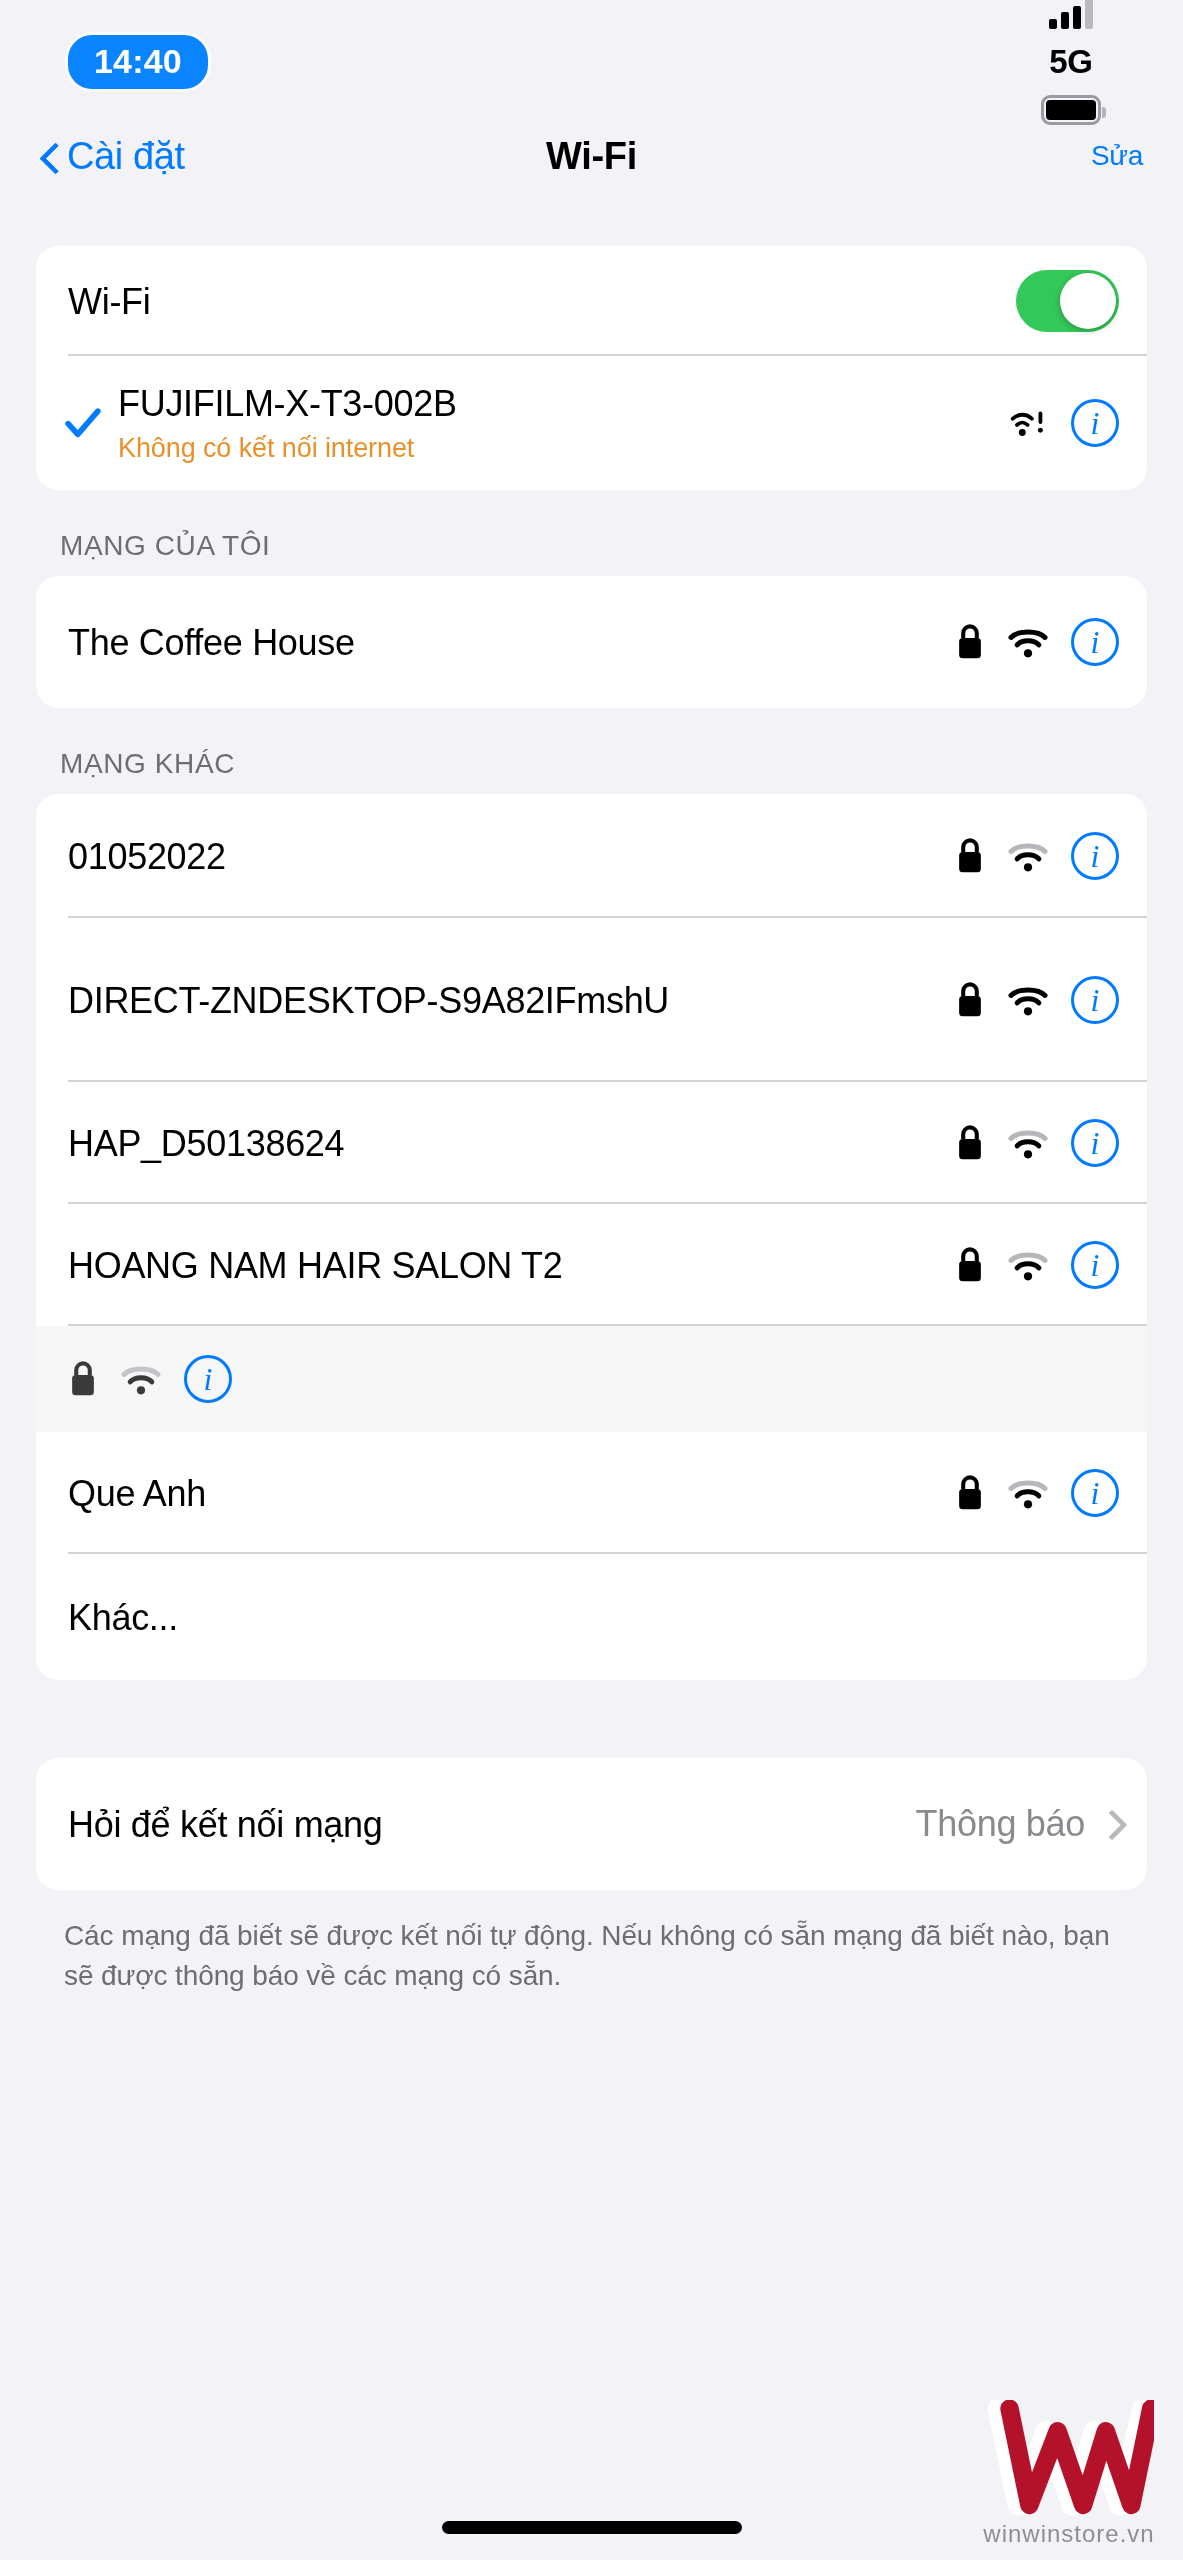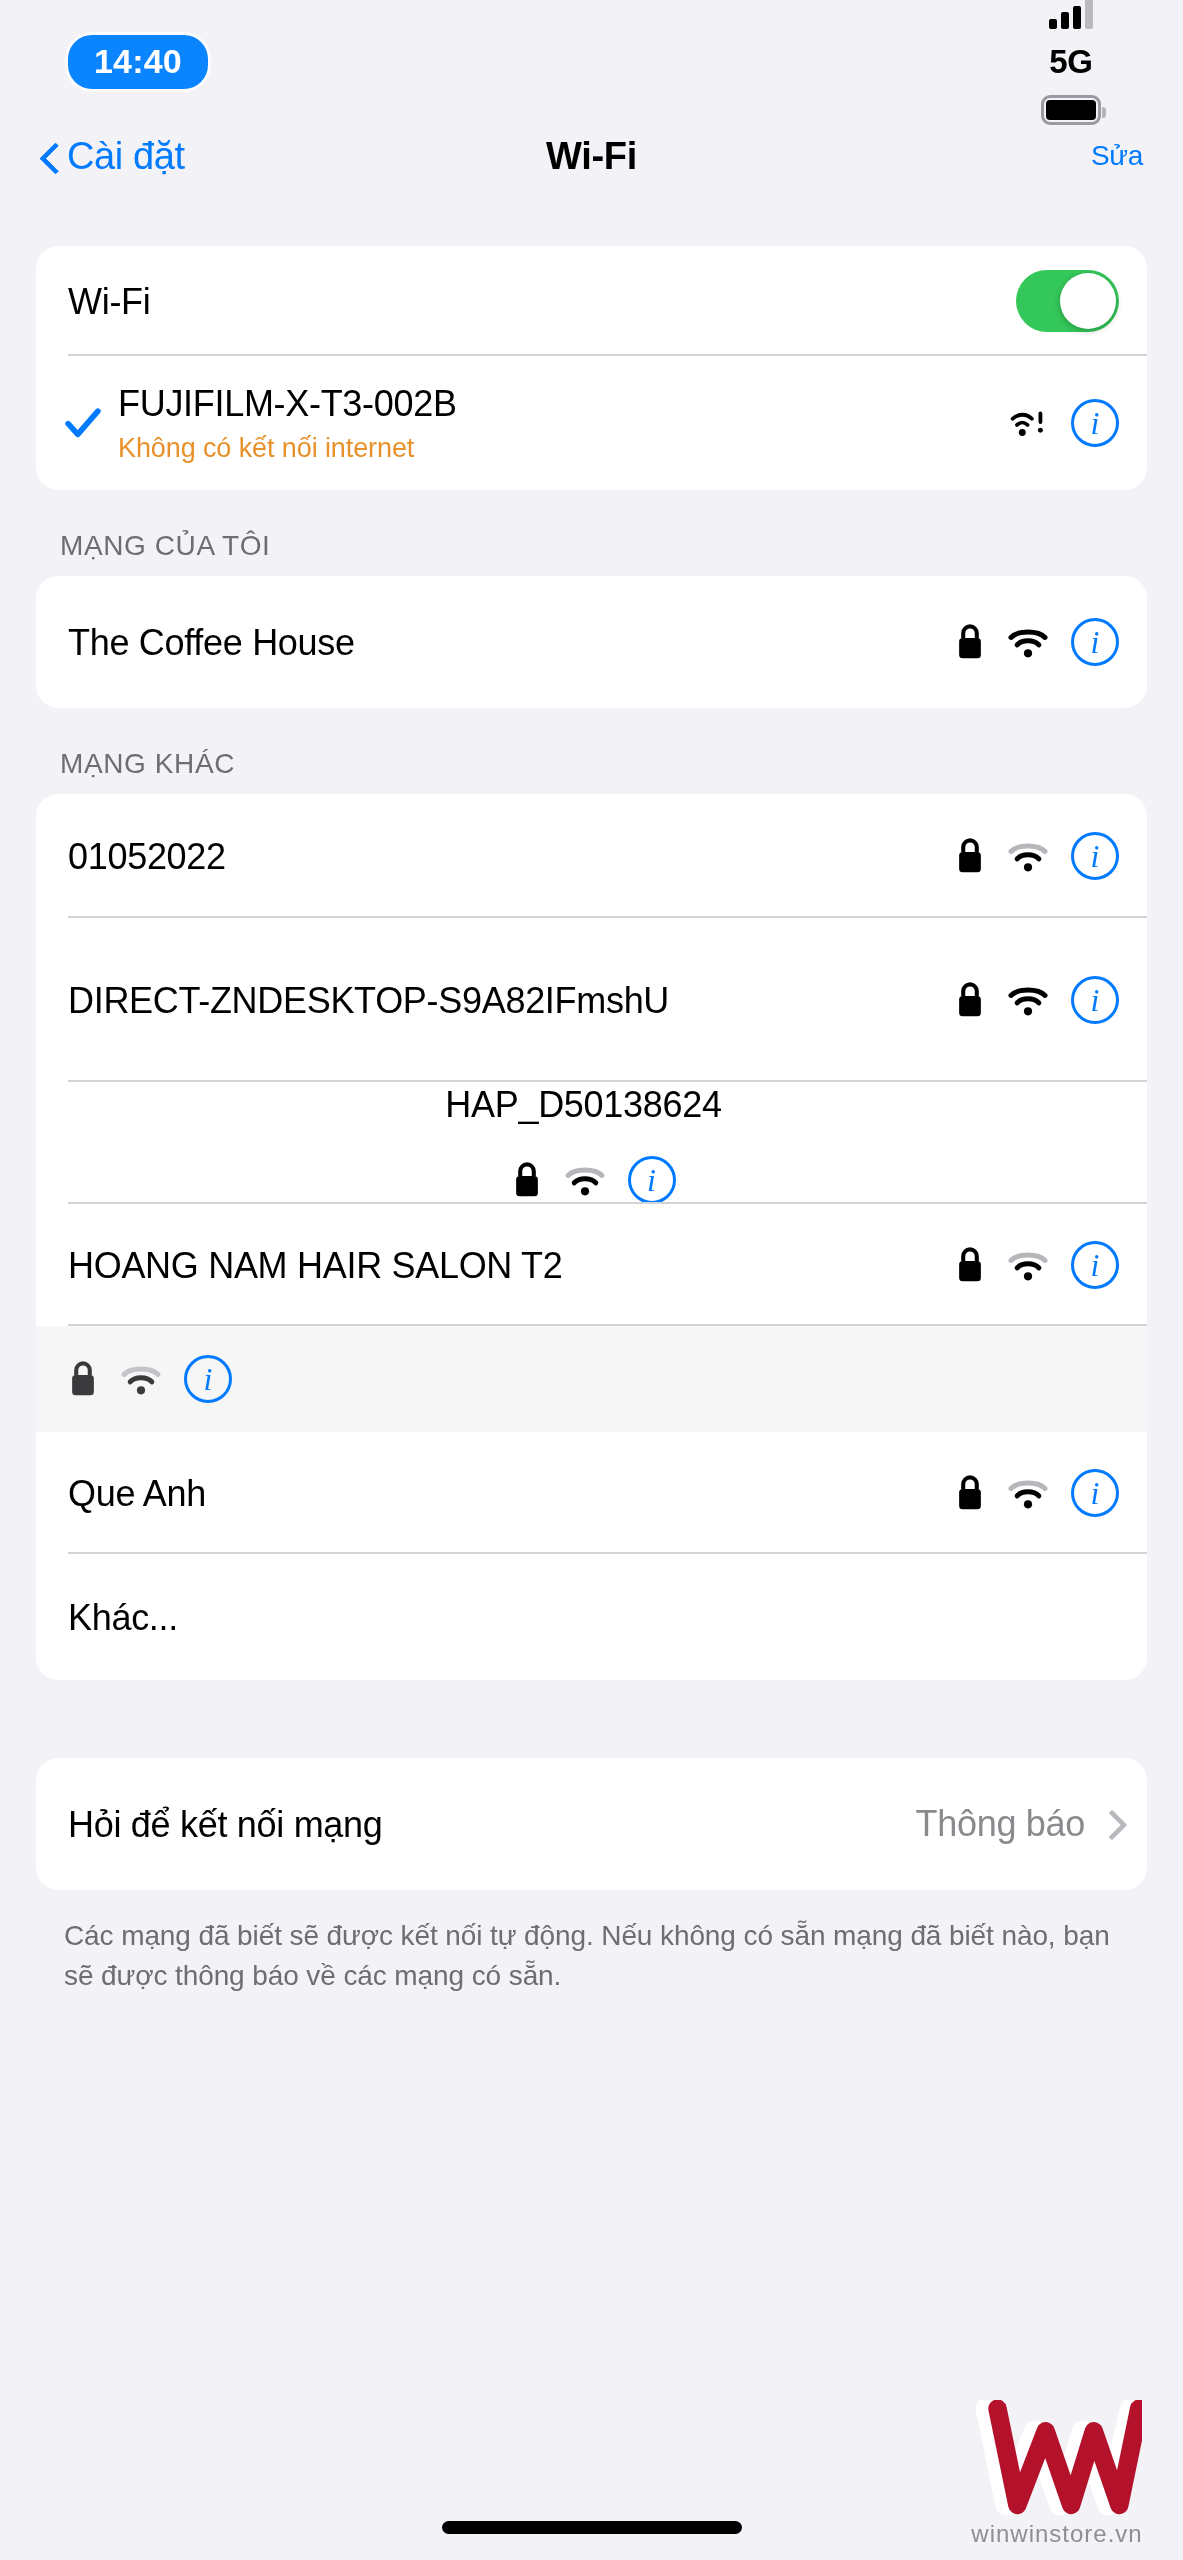--- a/index.html
+++ b/index.html
@@ -263,21 +263,21 @@
     font-size: 28px;
     color: #6D6D72;
     line-height: 1.42;
     padding: 26px 28px 0;
     letter-spacing: -0.1px;
   }
 
   
   .watermark {
     position: absolute;
-    right: 26px;
+    right: 14px;
     bottom: 12px;
     width: 200px;
     text-align: center;
     pointer-events: none;
   }
   .watermark .wm-sub {
     font-size: 24px;
     color: #8e8e93;
     letter-spacing: 1px;
     margin-top: -6px;
@@ -404,21 +404,21 @@
         <svg class="wifi" viewBox="0 0 36 30">
           <path d="M3 11 C9 4.5 27 4.5 33 11" fill="none" stroke="#000" stroke-width="4.4" stroke-linecap="round"></path>
           <path d="M8.5 17.5 C13 12.8 23 12.8 27.5 17.5" fill="none" stroke="#000" stroke-width="4.4" stroke-linecap="round"></path>
           <circle cx="18" cy="25" r="3.6" fill="#000"></circle>
         </svg>
         <div class="info">i</div>
       </div>
       <div class="sep"></div>
     </div>
 
-    <div class="row" style="min-height:122px;flex-direction:column;">
+    <div class="row" style="min-height:122px;">
       <div class="row-label">HAP_D50138624</div>
       <div class="row-accessory">
         <svg class="lock" viewBox="0 0 22 28">
           <path d="M6 11 V7.5 a5 5 0 0 1 10 0 V11" fill="none" stroke="#000" stroke-width="3"></path>
           <rect x="3" y="11" width="16" height="15" rx="2.6" fill="#000"></rect>
         </svg>
         <svg class="wifi" viewBox="0 0 36 30">
           <path d="M3 11 C9 4.5 27 4.5 33 11" fill="none" stroke="#B6B6BB" stroke-width="4.4" stroke-linecap="round"></path>
           <path d="M8.5 17.5 C13 12.8 23 12.8 27.5 17.5" fill="none" stroke="#000" stroke-width="4.4" stroke-linecap="round"></path>
           <circle cx="18" cy="25" r="3.6" fill="#000"></circle>

